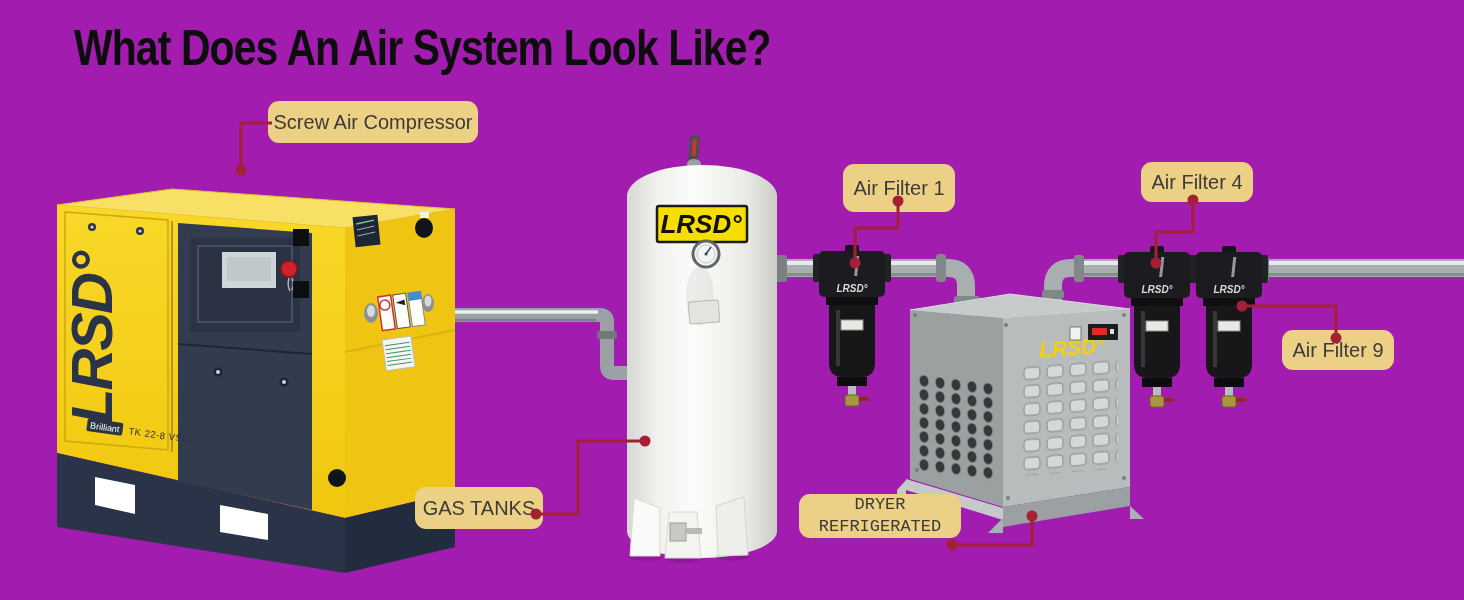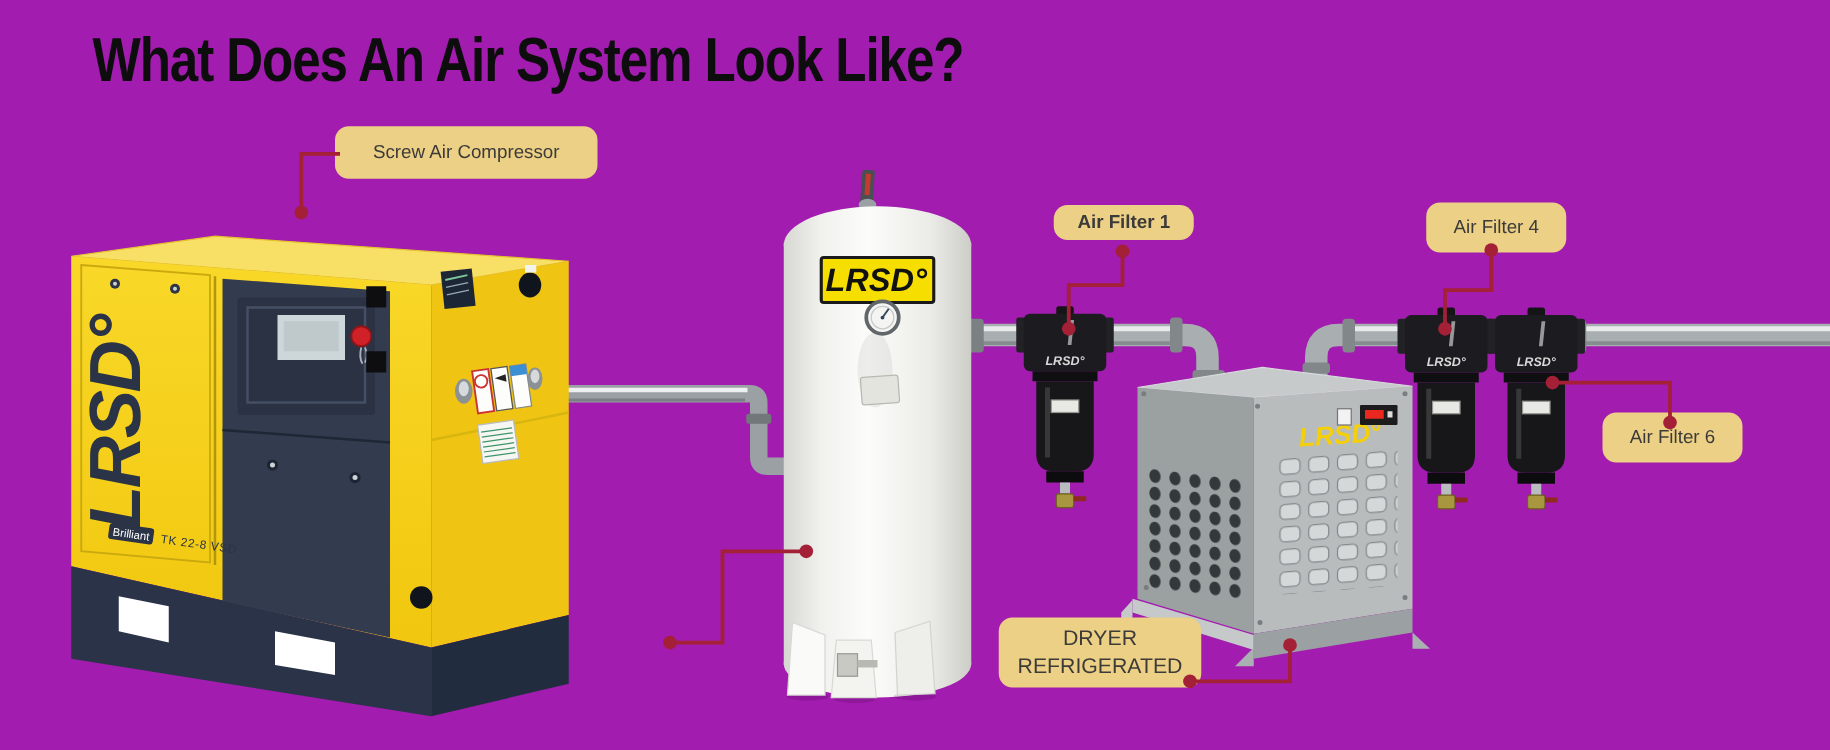--- a/index.html
+++ b/index.html
@@ -8,28 +8,28 @@
     font-family:"Liberation Sans",sans-serif;
   }
   #page-title{
     position:absolute;left:74px;top:18px;margin:0;
     font-size:47px;font-weight:bold;color:#0d0d0d;letter-spacing:-1px;
     transform:scaleX(.87) scaleY(1.06);transform-origin:left top;white-space:nowrap;
   }
   .label{
     position:absolute;background:#ecd085;border-radius:11px;
     display:flex;align-items:center;justify-content:center;
-    color:#3c3b39;font-size:15px;z-index:3;text-align:center;line-height:1.3;
+    color:#3c3b39;font-size:20px;z-index:3;text-align:center;line-height:1.3;
   }
   #lbl-screw{left:268px;top:101px;width:210px;height:42px;}
-  #lbl-af1{left:843px;top:164px;width:112px;height:28px;font-weight:bold;}
+  #lbl-af1{left:843px;top:164px;width:112px;height:48px;}
   #lbl-af2{left:1141px;top:162px;width:112px;height:40px;}
   #lbl-af3{left:1282px;top:330px;width:112px;height:40px;}
   #lbl-gas{left:415px;top:487px;width:128px;height:42px;font-size:20px;}
-  #lbl-dryer{left:799px;top:494px;width:162px;height:56px;font-size:17px;flex-direction:column;}
+  #lbl-dryer{left:799px;top:494px;width:162px;height:44px;font-size:17px;flex-direction:column;font-family:Liberation Mono, monospace;}
   svg{position:absolute;left:0;top:0;}
   #equipment-art{z-index:1;}
   #connector-art{z-index:4;pointer-events:none;}
   .dot{fill:#a32037;}
   .cline{fill:none;stroke:#a32037;stroke-width:3;}
 </style>
 </head>
 <body>
 
 <div id="scene">
@@ -263,21 +263,24 @@
   <div class="label" id="lbl-screw">
     <span>Screw Air Compressor</span>
   </div>
   <div class="label" id="lbl-af1">
     <span>Air Filter 1</span>
   </div>
   <div class="label" id="lbl-af2">
     <span>Air Filter 4</span>
   </div>
   <div class="label" id="lbl-af3">
-    <span>Air Filter 6</span>
+    <span>Air Filter 9</span>
+  </div>
+  <div class="label" id="lbl-gas">
+    <span>GAS TANKS</span>
   </div>
   <div class="label" id="lbl-dryer">
     <span>DRYER</span>
     <span>REFRIGERATED</span>
   </div>
 
   <svg id="connector-art" width="1464" height="600" viewBox="0 0 1464 600">
     <g>
       <polyline class="cline" points="272,123 241,123 241,169"></polyline>
       <circle class="dot" cx="241" cy="170" r="5.5"></circle>

